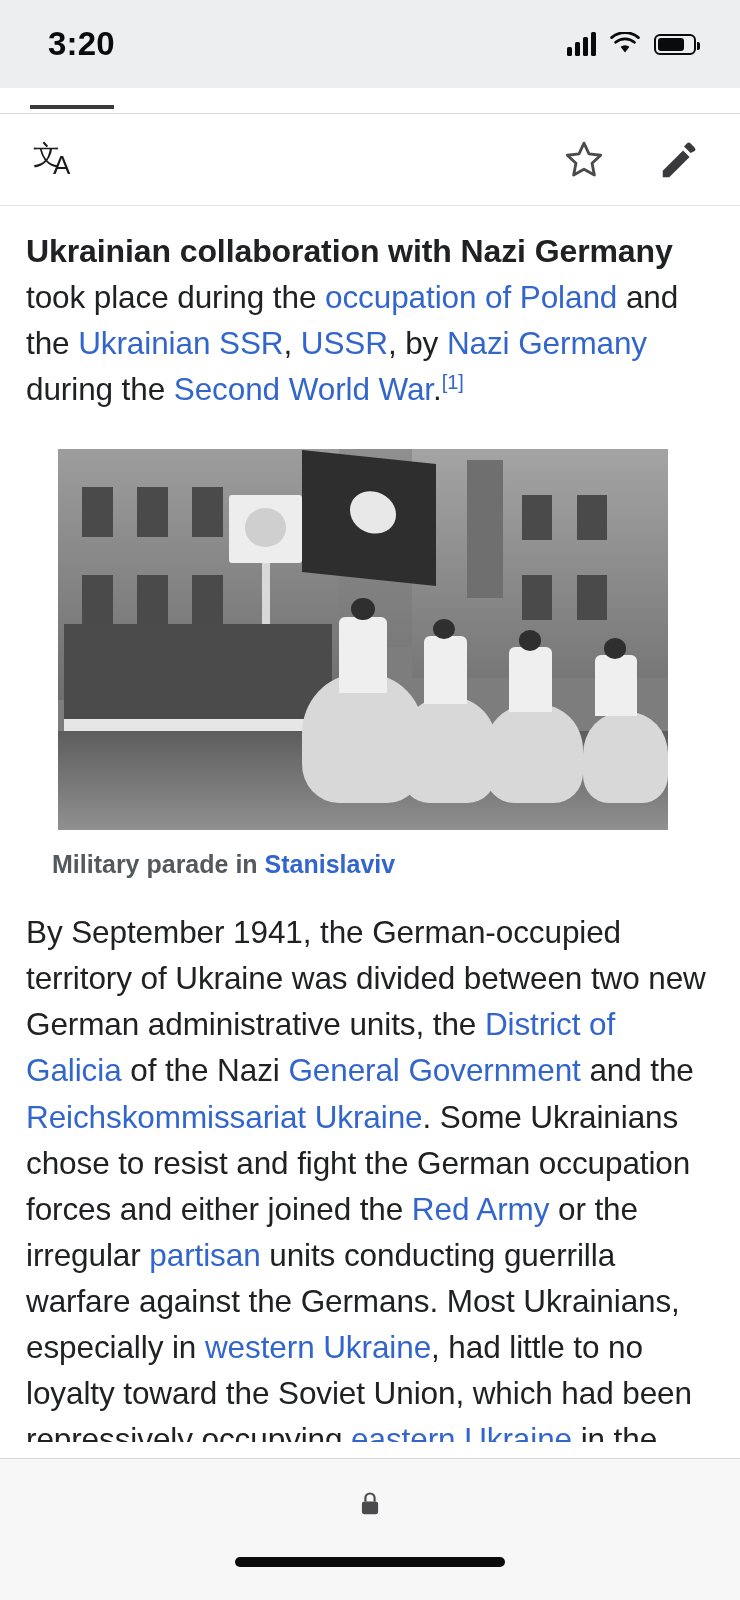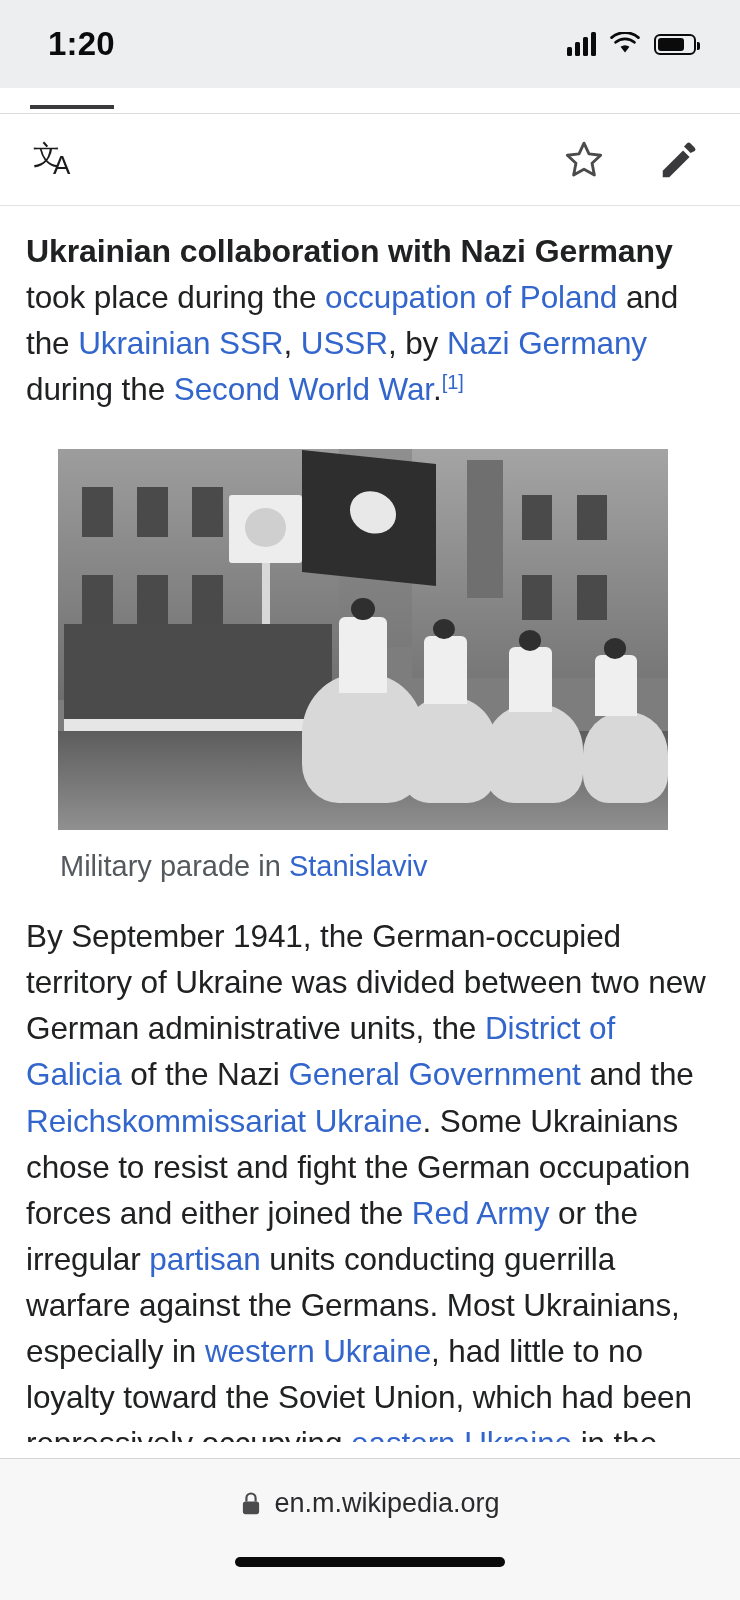--- a/index.html
+++ b/index.html
@@ -123,23 +123,24 @@
 
   .figure { margin: 36px 0 0 0; }
   .figure-img {
     width: 610px; height: 381px;
     margin-left: 32px;
     position: relative;
     overflow: hidden;
     background: #6f6f6f;
   }
   .figcaption {
-    font-size: 29px;
+    font-size: 25px;
     color: #54595d;
-    margin: 20px 0 0 34px;
+    margin: 20px 0 0 26px;
+    font-weight: bold;
   }
   .figcaption a { color: #3366cc; text-decoration: none; }
 
   .para {
     font-size: 31.5px;
     line-height: 1.465;
     color: #202122;
     margin-top: 30px;
     letter-spacing: -0.1px;
   }
@@ -206,21 +207,21 @@
     position: absolute; bottom: 7%;
     background: #d8d8d8; border-radius: 46% 46% 30% 30%;
   }
   .ph-rider { position: absolute; background: #efefef; border-radius: 6px 6px 0 0; }
   .ph-riderdark { position: absolute; background: #2f2f2f; border-radius: 50%; }
 </style>
 </head>
 <body>
 
 <div class="status-bar">
-  <div class="status-time">1:20</div>
+  <div class="status-time">3:20</div>
   <div class="status-icons">
     <div class="bars">
       <span></span>
         <span></span>
         <span></span>
         <span></span>
     </div>
     <div class="wifi">
       <svg width="30" height="24" viewBox="0 0 30 24">
         <path d="M15 20.5 L10.5 14.8 a7.6 7.6 0 0 1 9 0 Z" fill="#0b0b0c"></path>
@@ -320,16 +321,15 @@
   </p>
 
 </div>
 
 <div class="browser-bar">
   <div class="url-row">
     <svg width="22" height="27" viewBox="0 0 16 20">
       <rect x="2" y="8.5" width="12" height="9.5" rx="2" fill="#4b4b4d"></rect>
       <path d="M4.6 8.5 V6 a3.4 3.4 0 0 1 6.8 0 V8.5" stroke="#4b4b4d" stroke-width="1.6" fill="none"></path>
     </svg>
-    <span class="url-text">en.m.wikipedia.org</span>
   </div>
   <div class="home-indicator"></div>
 </div>
 
 </body></html>

